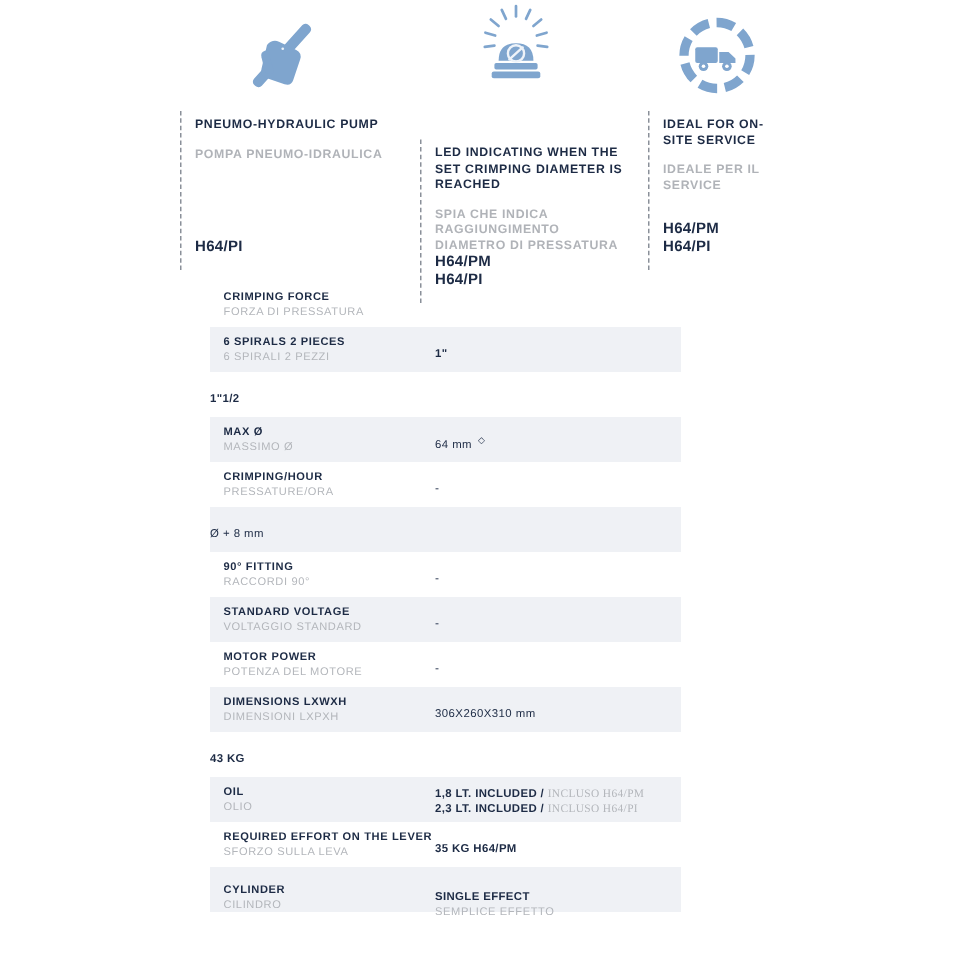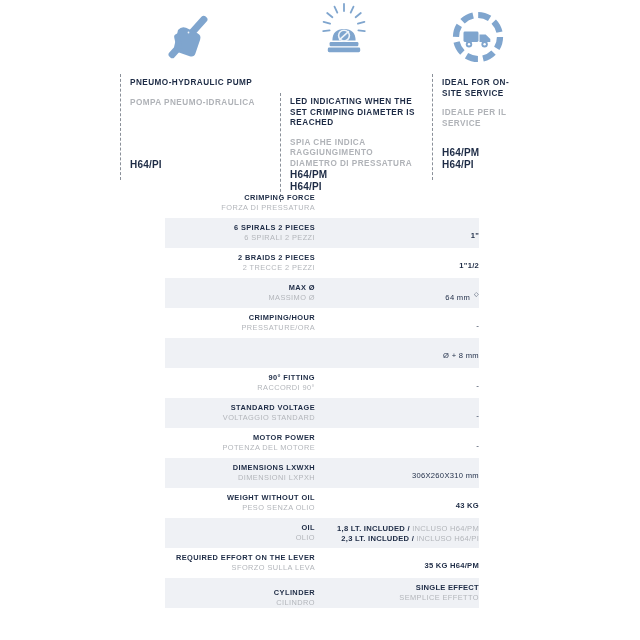--- a/index.html
+++ b/index.html
@@ -84,24 +84,23 @@
     font-size: 10px;
     font-weight: bold;
     letter-spacing: 0.2px;
     color: #1d2b45;
     line-height: 11.5px;
   }
 
   
   .spec-table {
     position: absolute;
-    left: 165px;
+    left: 140px;
     top: 188px;
     width: 314px;
-    text-align: right;
   }
   .spec-row {
     position: relative;
     display: flex;
     flex-direction: row;
     height: 30px;
     background: transparent;
   }
   .spec-row.alt {
     background: #eff1f5;
@@ -114,21 +113,21 @@
   }
   .spec-value {
     box-sizing: border-box;
     flex: 1 1 auto;
     padding-top: 5px;
     display: flex;
     flex-direction: column;
     justify-content: center;
   }
   .spec-value.two-line { padding-top: 2px; }
-  .spec-value.raised { padding-top: 5px; justify-content: flex-start; }
+  .spec-value.raised { padding-top: 15px; justify-content: flex-start; }
 
   .lbl-en {
     font-size: 7.4px;
     font-weight: bold;
     letter-spacing: 0.42px;
     color: #1d2b45;
     line-height: 9.6px;
     text-transform: uppercase;
     white-space: nowrap;
   }
@@ -158,20 +157,21 @@
     font-weight: normal;
     letter-spacing: 0.42px;
     color: #b3b6bb;
     line-height: 9.6px;
     text-transform: uppercase;
     white-space: nowrap;
   }
   .val-grey-inline {
     color: #b3b6bb;
     font-weight: normal;
+    font-family: Liberation Serif, serif;
   }
   .sup-diamond {
     display: inline-block;
     font-size: 6px;
     vertical-align: super;
     color: #1d2b45;
     margin-left: 4px;
     font-weight: normal;
   }
   .dash {
@@ -286,24 +286,20 @@
       <div class="spec-label">
         <div class="lbl-en">6 SPIRALS 2 PIECES</div>
         <div class="lbl-it">6 SPIRALI 2 PEZZI</div>
       </div>
       <div class="spec-value">
         <div class="val-main">1"</div>
       </div>
     </div>
 
     <div class="spec-row">
-      <div class="spec-label">
-        <div class="lbl-en">2 BRAIDS 2 PIECES</div>
-        <div class="lbl-it">2 TRECCE 2 PEZZI</div>
-      </div>
       <div class="spec-value">
         <div class="val-main">1"1/2</div>
       </div>
     </div>
 
     <div class="spec-row alt">
       <div class="spec-label">
         <div class="lbl-en">MAX Ø</div>
         <div class="lbl-it">MASSIMO Ø</div>
       </div>
@@ -362,24 +358,20 @@
       <div class="spec-label">
         <div class="lbl-en">DIMENSIONS LXWXH</div>
         <div class="lbl-it">DIMENSIONI LXPXH</div>
       </div>
       <div class="spec-value">
         <div class="val-main plain">306X260X310 mm</div>
       </div>
     </div>
 
     <div class="spec-row">
-      <div class="spec-label">
-        <div class="lbl-en">WEIGHT WITHOUT OIL</div>
-        <div class="lbl-it">PESO SENZA OLIO</div>
-      </div>
       <div class="spec-value">
         <div class="val-main">43 KG</div>
       </div>
     </div>
 
     <div class="spec-row alt">
       <div class="spec-label">
         <div class="lbl-en">OIL</div>
         <div class="lbl-it">OLIO</div>
       </div>

